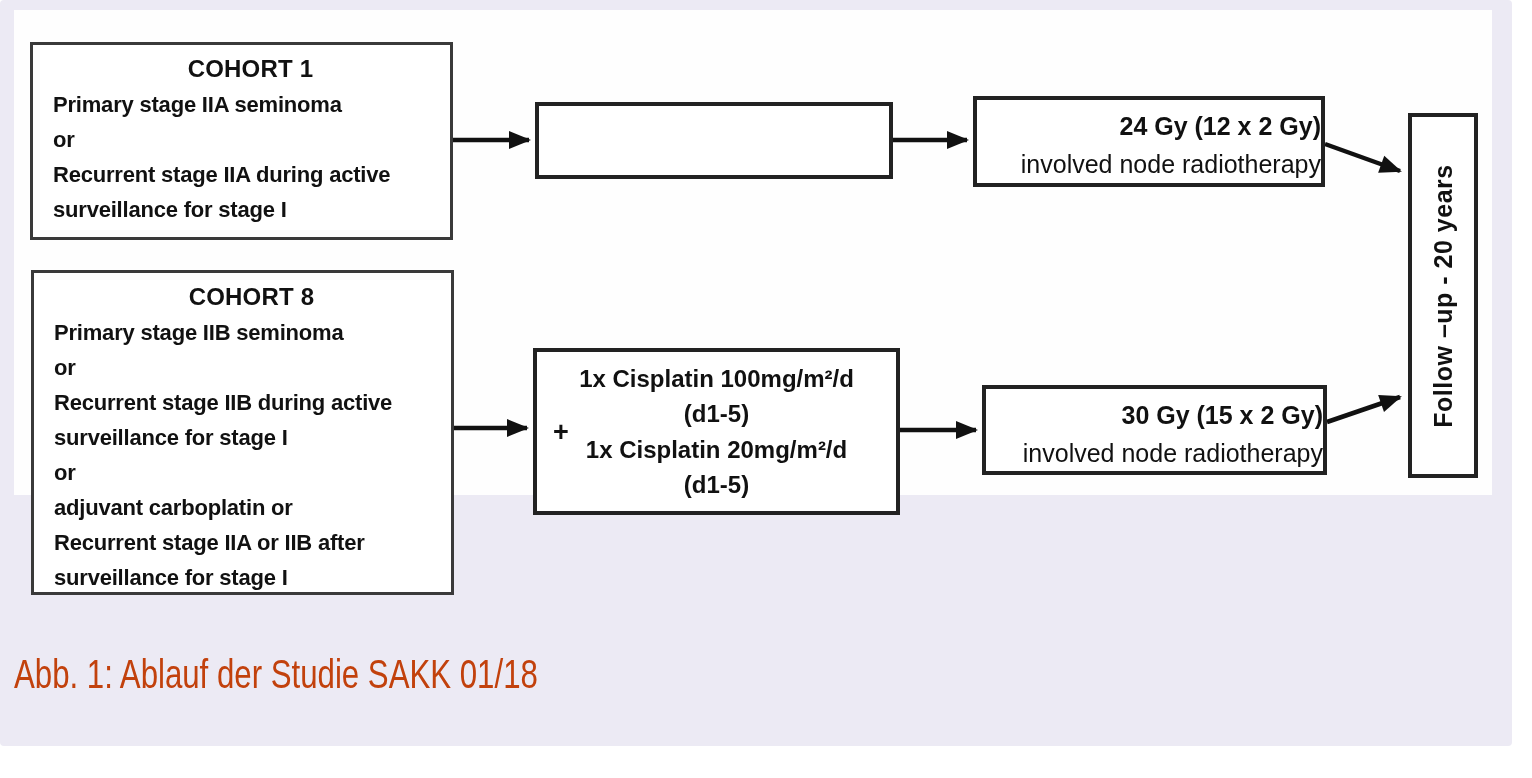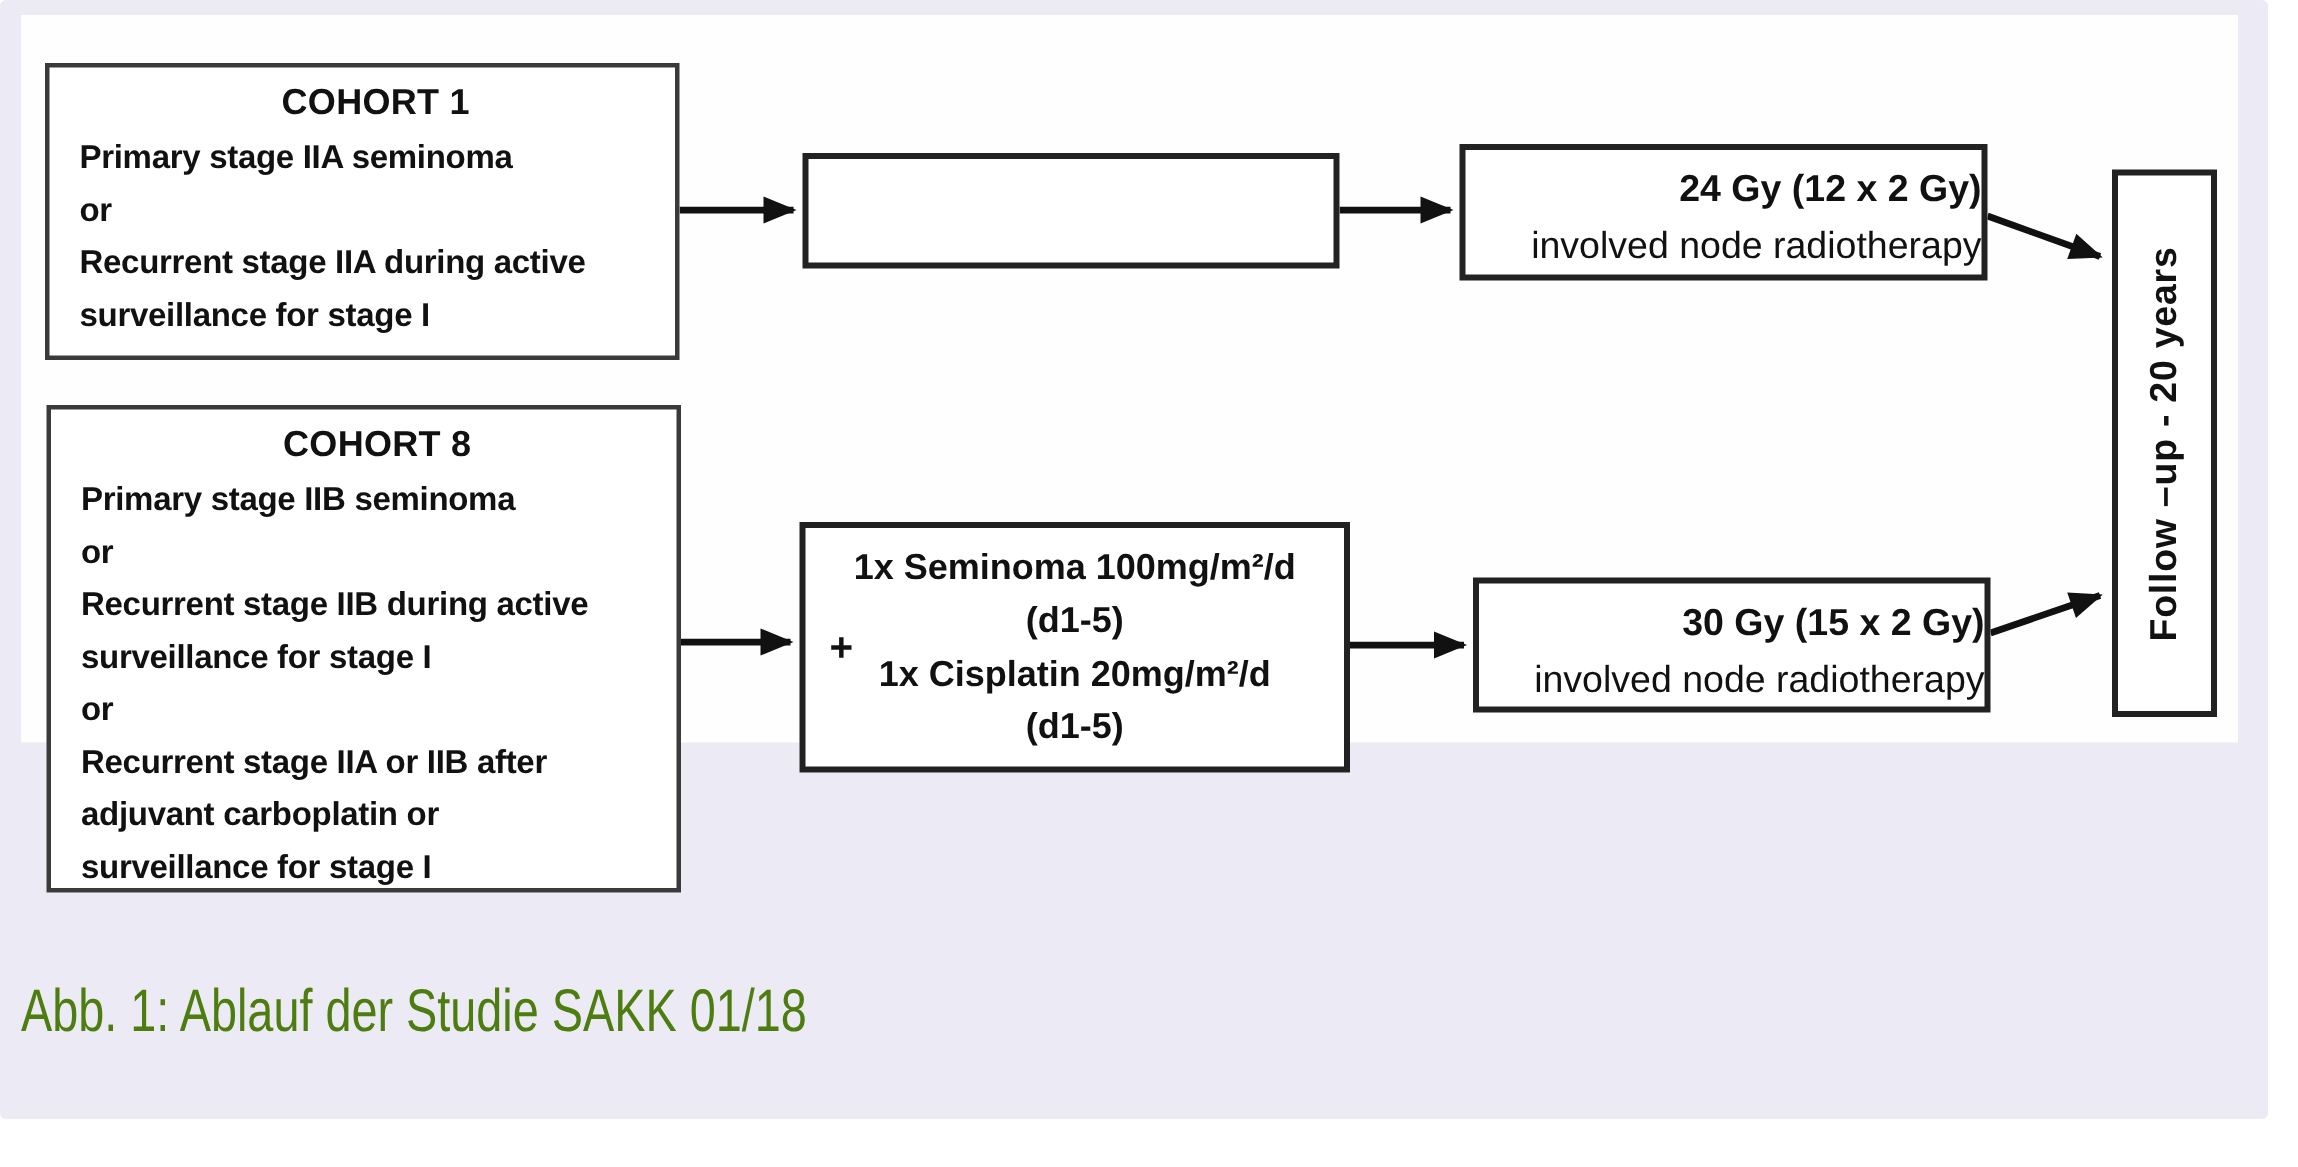--- a/index.html
+++ b/index.html
@@ -28,21 +28,21 @@
   .radio .desc{font-weight:normal;font-size:25px;line-height:38px;white-space:nowrap;}
   #radio1{left:959px;top:86px;width:352px;height:91px;}
   #radio2{left:968px;top:375px;width:345px;height:90px;}
   #followup{left:1394px;top:103px;width:70px;height:365px;border:4px solid #222222;}
   #followup .vlabel{
     position:absolute;left:50%;top:50%;
     transform:translate(-50%,-50%) rotate(-90deg);
     white-space:nowrap;font-size:25px;font-weight:bold;letter-spacing:0.5px;
   }
   .fig-caption{position:absolute;left:504px;top:571px;font-size:30px;font-weight:400;white-space:nowrap;}
-  .abb{position:absolute;left:14px;top:652px;font-size:40px;font-weight:400;white-space:nowrap;color:#4d7c0f;}
+  .abb{position:absolute;left:14px;top:652px;font-size:40px;font-weight:400;white-space:nowrap;color:#c2410c;}
   .cond{display:inline-block;transform-origin:0 50%;white-space:nowrap;}
   .fig-caption .cond{transform:scaleX(0.90);}
   .abb .cond{transform:scaleX(0.78);}
 </style>
 </head>
 <body>
 
 <div class="page">
   <div class="panel"></div>
 
@@ -70,31 +70,31 @@
       <div class="box-line">surveillance for stage I</div>
     </div>
 
     <div class="box cohort" id="cohort2">
       <div class="box-title">COHORT 8</div>
       <div class="box-line">Primary stage IIB seminoma</div>
       <div class="box-line">or</div>
       <div class="box-line">Recurrent stage IIB during active</div>
       <div class="box-line">surveillance for stage I</div>
       <div class="box-line">or</div>
+      <div class="box-line">adjuvant carboplatin or</div>
       <div class="box-line">Recurrent stage IIA or IIB after</div>
-      <div class="box-line">adjuvant carboplatin or</div>
       <div class="box-line">surveillance for stage I</div>
     </div>
 
     <div class="box treat" id="chemo1">
     </div>
 
     <div class="box treat" id="chemo2">
       <div class="plus">+</div>
-      <div class="t-line">1x Seminoma 100mg/m²/d</div>
+      <div class="t-line">1x Cisplatin 100mg/m²/d</div>
       <div class="t-line">(d1-5)</div>
       <div class="t-line drug2-name">1x Cisplatin 20mg/m²/d</div>
       <div class="t-line">(d1-5)</div>
     </div>
 
     <div class="box radio" id="radio1">
       <div class="dose">24 Gy (12 x 2 Gy)</div>
       <div class="desc">involved node radiotherapy</div>
     </div>
 

